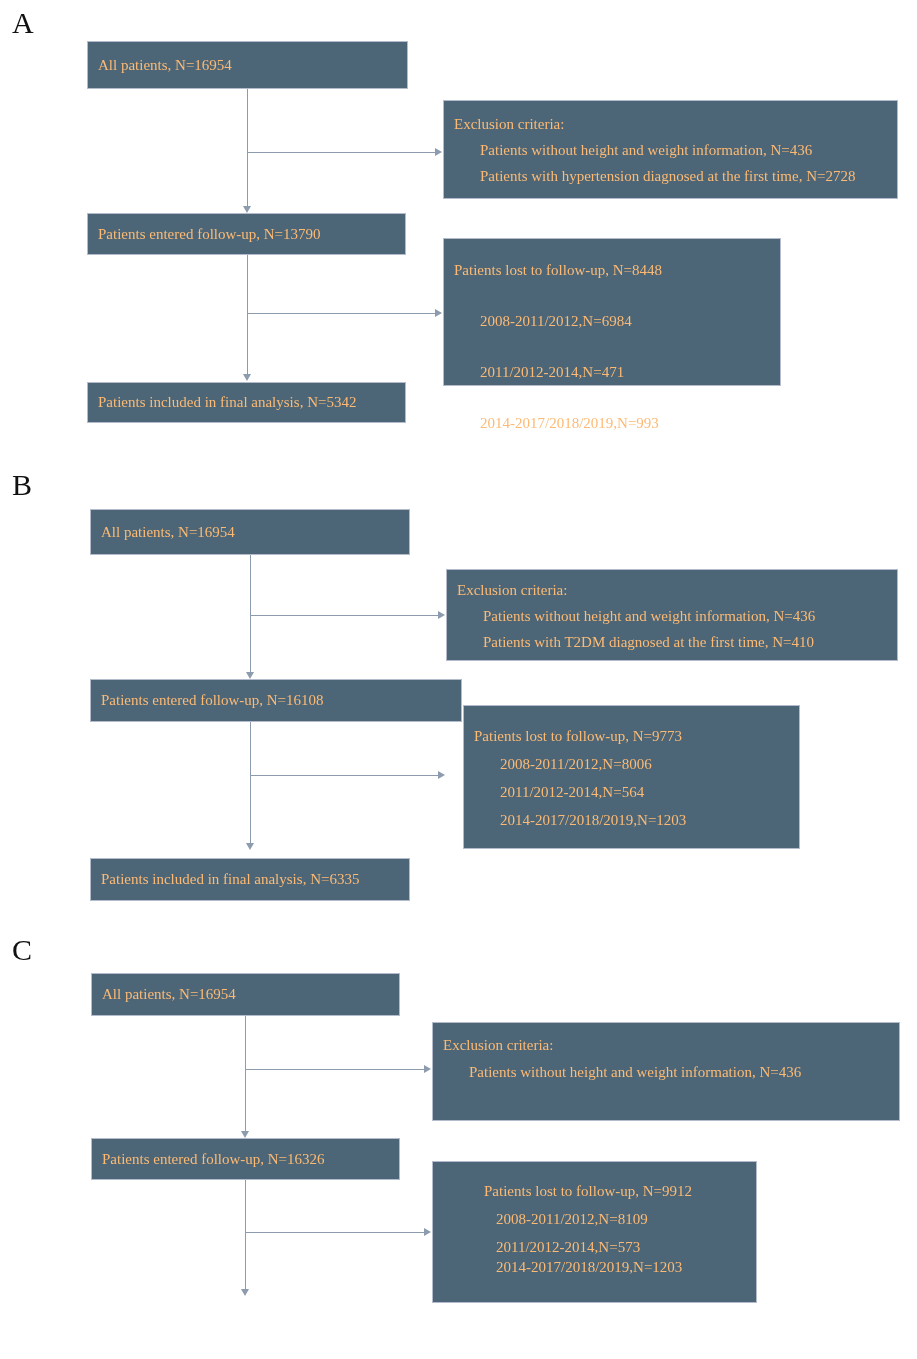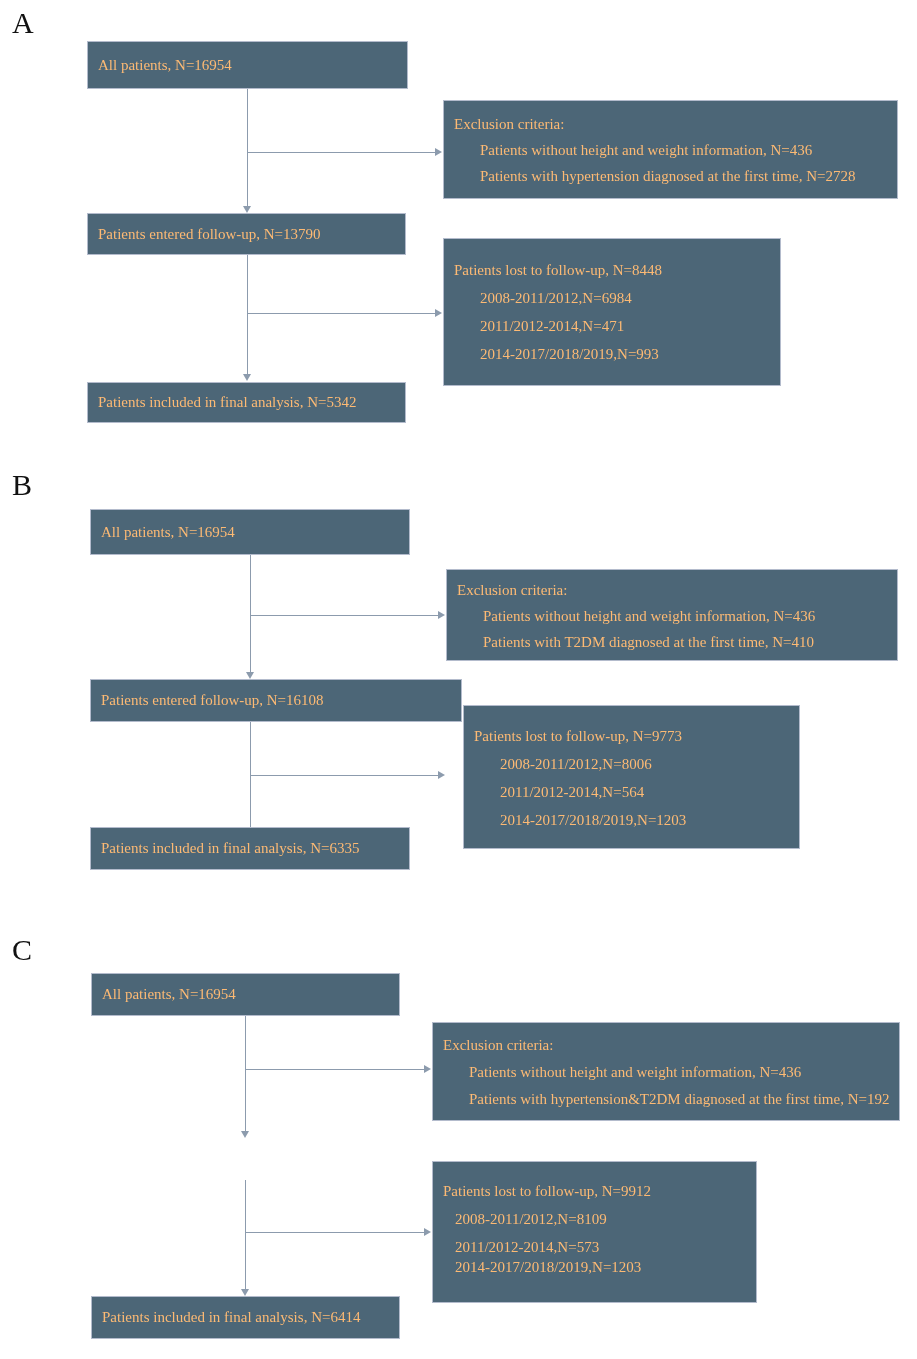--- a/index.html
+++ b/index.html
@@ -106,21 +106,21 @@
   <div class="fbox single" style="left:87px; top:213px; width:319px; height:42px;">
     <div class="line">Patients entered follow-up, N=13790</div>
   </div>
 
   <div class="vline" style="left:247px; top:255px; height:120px;"></div>
   <div class="arrow-down" style="left:243px; top:374px;"></div>
 
   <div class="hline" style="left:247px; top:313px; width:188px;"></div>
   <div class="arrow-right" style="left:435px; top:309px;"></div>
 
-  <div class="fbox multi" style="left:443px; top:238px; width:338px; height:148px; padding-top:24px;">
+  <div class="fbox multi" style="left:443px; top:238px; width:338px; height:148px; padding-top:24px;gap:23px;">
     <div class="line" style="margin-bottom:13px;">Patients lost to follow-up, N=8448</div>
     <div class="line indent" style="margin-bottom:13px;">2008-2011/2012,N=6984</div>
     <div class="line indent" style="margin-bottom:13px;">2011/2012-2014,N=471</div>
     <div class="line indent">2014-2017/2018/2019,N=993</div>
   </div>
 
   <div class="fbox single" style="left:87px; top:382px; width:319px; height:41px;">
     <div class="line">Patients included in final analysis, N=5342</div>
   </div>
 
@@ -150,51 +150,50 @@
   <div class="hline" style="left:250px; top:775px; width:188px;"></div>
   <div class="arrow-right" style="left:438px; top:771px;"></div>
 
   <div class="fbox multi" style="left:463px; top:705px; width:337px; height:144px; padding-top:23px;">
     <div class="line" style="margin-bottom:13px;">Patients lost to follow-up, N=9773</div>
     <div class="line indent" style="margin-bottom:13px;">2008-2011/2012,N=8006</div>
     <div class="line indent" style="margin-bottom:13px;">2011/2012-2014,N=564</div>
     <div class="line indent">2014-2017/2018/2019,N=1203</div>
   </div>
 
-  <div class="fbox single" style="left:90px; top:827px; width:320px; height:43px;">
+  <div class="fbox single" style="left:90px; top:858px; width:320px; height:43px;">
     <div class="line">Patients included in final analysis, N=6335</div>
   </div>
 
   <div class="panel-letter" style="left:12px; top:935px;">C</div>
 
   <div class="fbox single" style="left:91px; top:973px; width:309px; height:43px;">
     <div class="line">All patients, N=16954</div>
   </div>
 
   <div class="vline" style="left:245px; top:1016px; height:116px;"></div>
   <div class="arrow-down" style="left:241px; top:1131px;"></div>
   <div class="hline" style="left:245px; top:1069px; width:179px;"></div>
   <div class="arrow-right" style="left:424px; top:1065px;"></div>
 
   <div class="fbox multi" style="left:432px; top:1022px; width:468px; height:99px; padding-top:15px;">
     <div class="line" style="margin-bottom:12px;">Exclusion criteria:</div>
     <div class="line indent" style="margin-bottom:12px;">Patients without height and weight information, N=436</div>
-    <div class="line indent">Patients with hypertension&amp;T2DM diagnosed at the first time, N=192</div>
   </div>
 
+  <div class="fbox single" style="left:91px; top:1138px; width:309px; height:42px;">
+    <div class="line">Patients entered follow-up, N=16326</div>
+  </div>
 
   <div class="vline" style="left:245px; top:1180px; height:110px;"></div>
   <div class="arrow-down" style="left:241px; top:1289px;"></div>
   <div class="hline" style="left:245px; top:1232px; width:179px;"></div>
   <div class="arrow-right" style="left:424px; top:1228px;"></div>
 
-  <div class="fbox multi" style="left:432px; top:1161px; width:325px; height:142px; padding-top:22px;">
+  <div class="fbox multi" style="left:432px; top:1161px; width:325px; height:142px; padding-top:22px;padding-left:41px;">
     <div class="line" style="margin-bottom:13px;">Patients lost to follow-up, N=9912</div>
     <div class="line indent" style="margin-bottom:13px; padding-left:22px;">2008-2011/2012,N=8109</div>
     <div class="line indent" style="margin-bottom:5px; padding-left:22px;">2011/2012-2014,N=573</div>
     <div class="line indent" style="padding-left:22px;">2014-2017/2018/2019,N=1203</div>
   </div>
 
-  <div class="fbox single" style="left:91px; top:1296px; width:309px; height:43px;">
-    <div class="line">Patients included in final analysis, N=6414</div>
-  </div>
 
 </div>
 
 </body></html>

